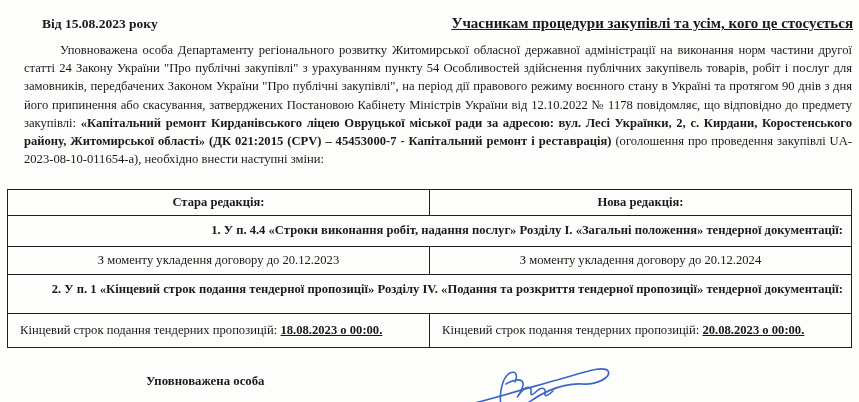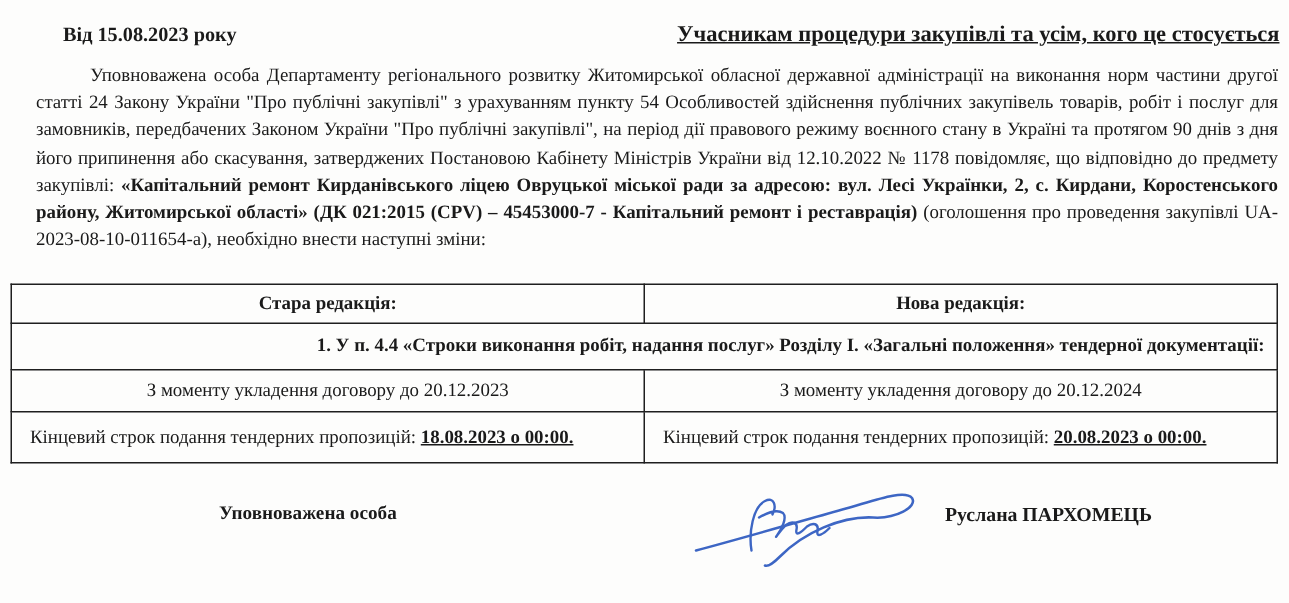--- a/index.html
+++ b/index.html
@@ -120,28 +120,30 @@
       <th>Нова редакція:</th>
     </tr>
     <tr>
       <td class="section-row" colspan="2">1. У п. 4.4 «Строки виконання робіт, надання послуг» Розділу І. «Загальні положення» тендерної документації:</td>
     </tr>
     <tr>
       <td class="value-cell">З моменту укладення договору до 20.12.2023</td>
       <td class="value-cell">З моменту укладення договору до 20.12.2024</td>
     </tr>
     <tr>
+      <td class="section-row tall" colspan="2">2. У п. 1 «Кінцевий строк подання тендерної пропозиції» Розділу IV. «Подання та розкриття тендерної пропозиції» тендерної документації:</td>
+    </tr>
+    <tr>
       <td class="deadline-cell"><span>Кінцевий строк подання тендерних пропозицій: </span><span class="deadline-value">18.08.2023 о 00:00.</span></td>
       <td class="deadline-cell"><span>Кінцевий строк подання тендерних пропозицій: </span><span class="deadline-value">20.08.2023 о 00:00.</span></td>
     </tr>
   </tbody>
 </table>
 
 <div class="footer">
   <div class="role-label">Уповноважена особа</div>
   <div class="signature-wrap">
     <svg width="160" height="64" viewBox="0 0 160 64" fill="none" xmlns="http://www.w3.org/2000/svg">
       <path d="M4 52 C34 44 72 33 104 24 C122 19 143 11 148 17 C152 23 137 31 122 30 C101 29 76 40 60 56 C55 61 52 63 50 62" stroke-width="1.7" stroke-linecap="round" fill="none" stroke="#3d66c4"></path>
       <path d="M41 52 C39 40 42 23 50 19 C56 16 58 22 55 28 M46 30 C53 26 59 25 62 27 C65 30 61 38 58 42 C56 45 59 40 64 35 C68 32 72 33 71 38 C70 43 74 40 78 36 C82 33 86 34 85 39 C84 44 89 41 93 37" stroke-width="1.6" stroke-linecap="round" fill="none" stroke="#3d66c4"></path>
     </svg>
   </div>
-  <div class="signer-name">Руслана ПАРХОМЕЦЬ</div>
 </div>
 
 </body></html>

